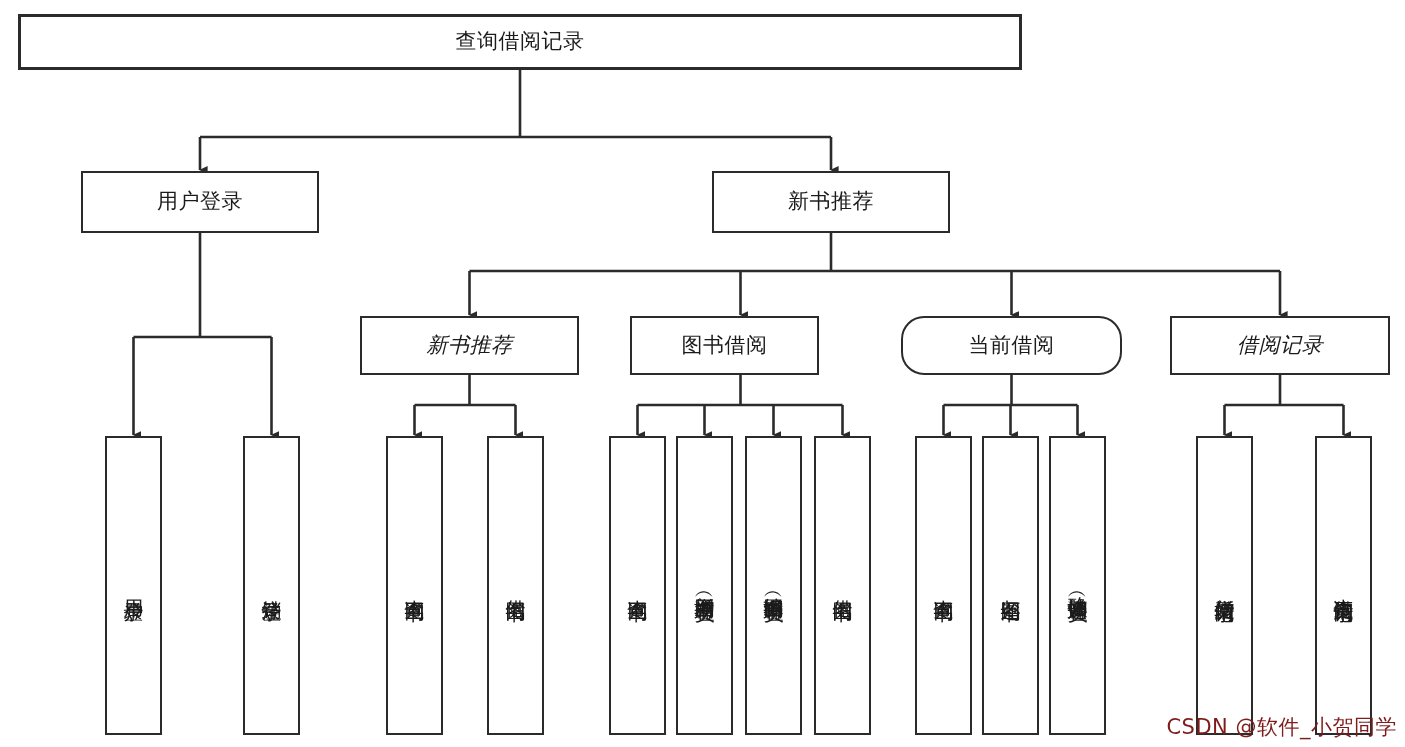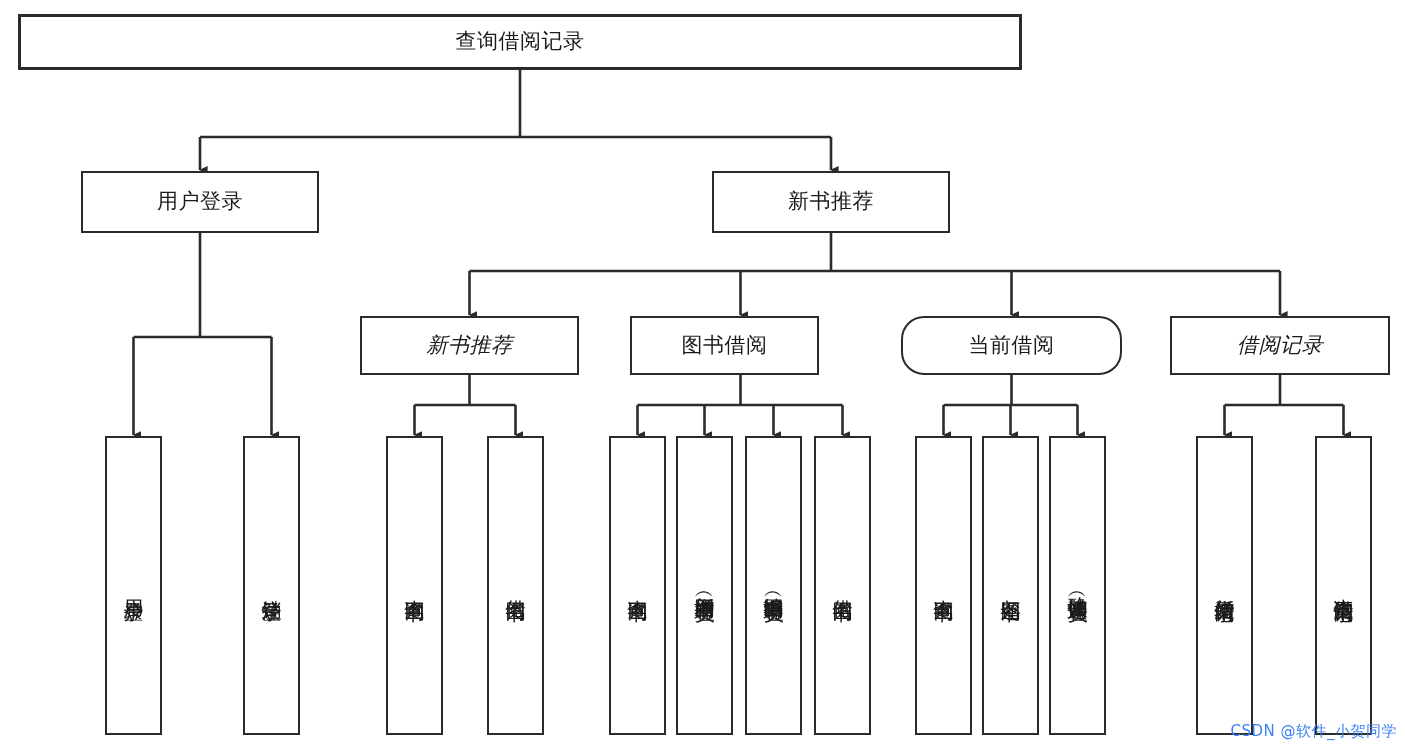--- a/index.html
+++ b/index.html
@@ -56,22 +56,22 @@
     left: 0;
     top: 0;
     width: 1405px;
     height: 747px;
     pointer-events: none;
   }
   .watermark {
     position: absolute;
     right: 8px;
     bottom: 6px;
-    font-size: 15px;
-    color: #3b82f6;
+    font-size: 21px;
+    color: #7f1d1d;
     white-space: nowrap;
     letter-spacing: 0.5px;
   }
 </style>
 </head>
 <body>
 
 <div id="diagram-root">
 
   <svg class="connector-layer" viewBox="0 0 1405 747" width="1405" height="747" xmlns="http://www.w3.org/2000/svg">

